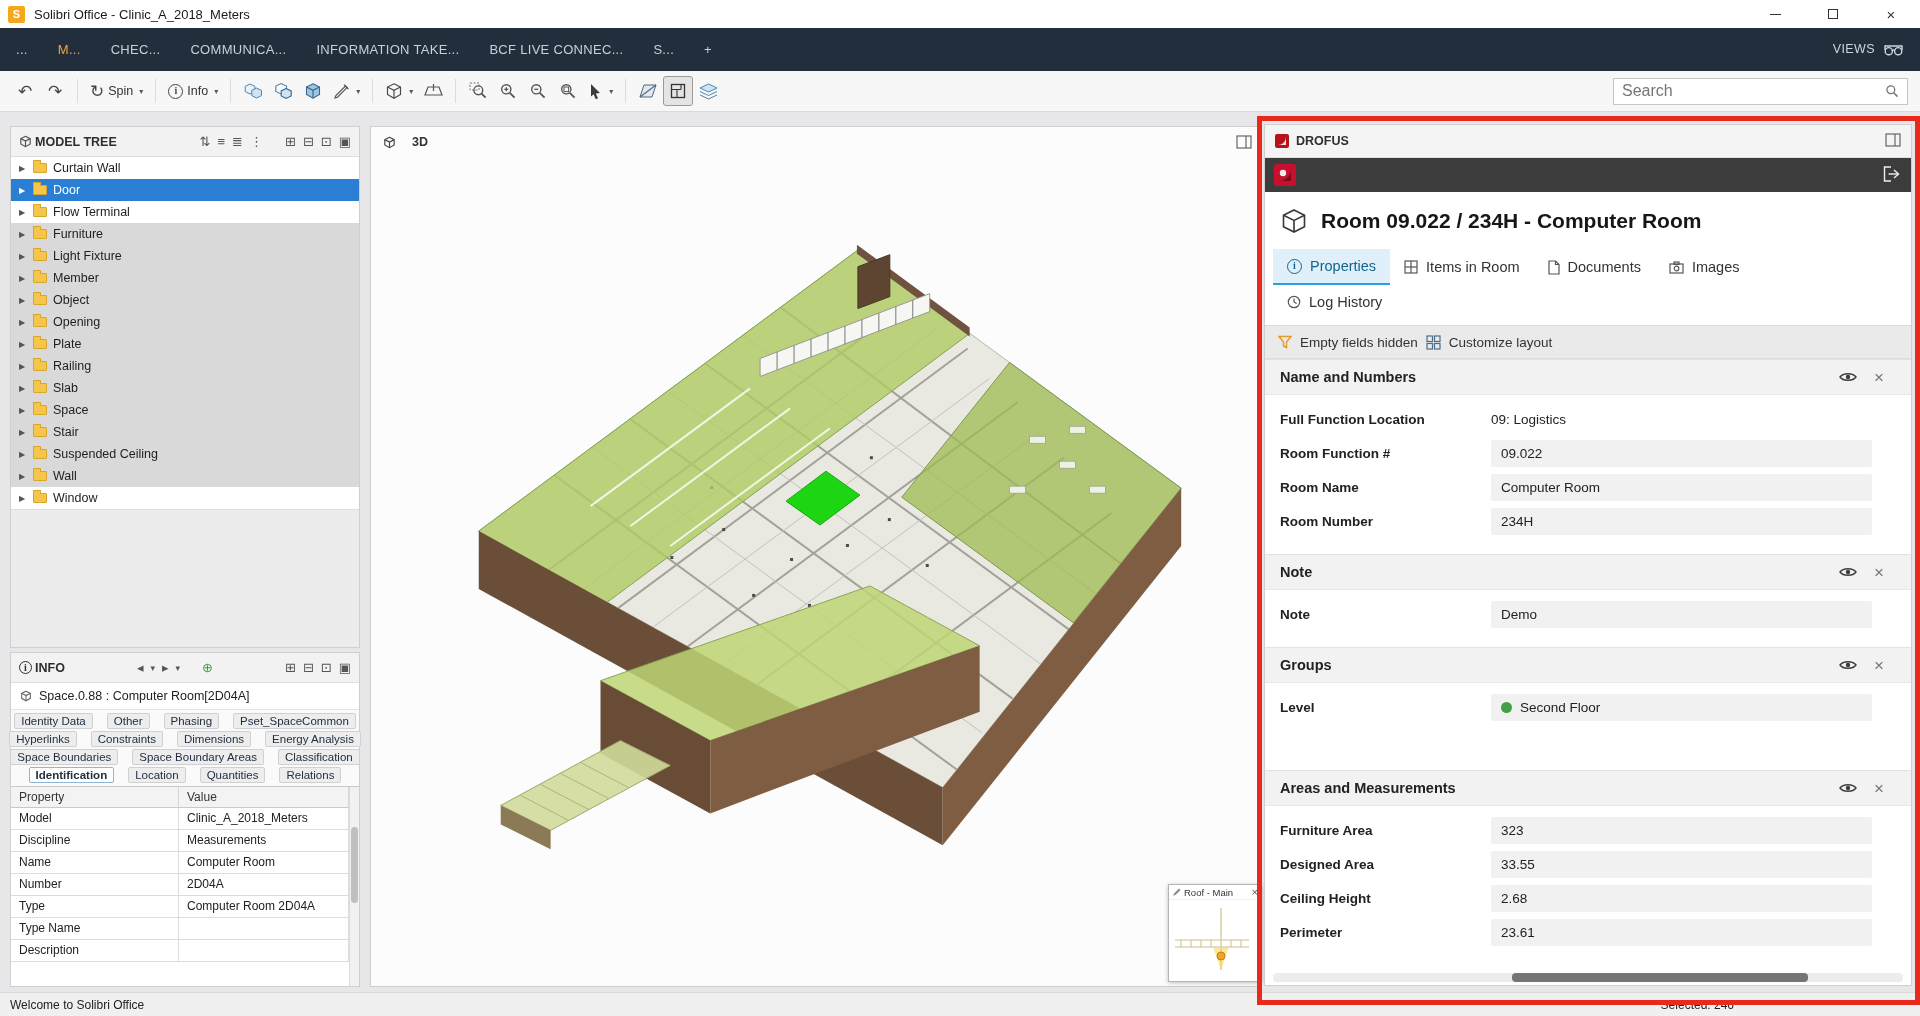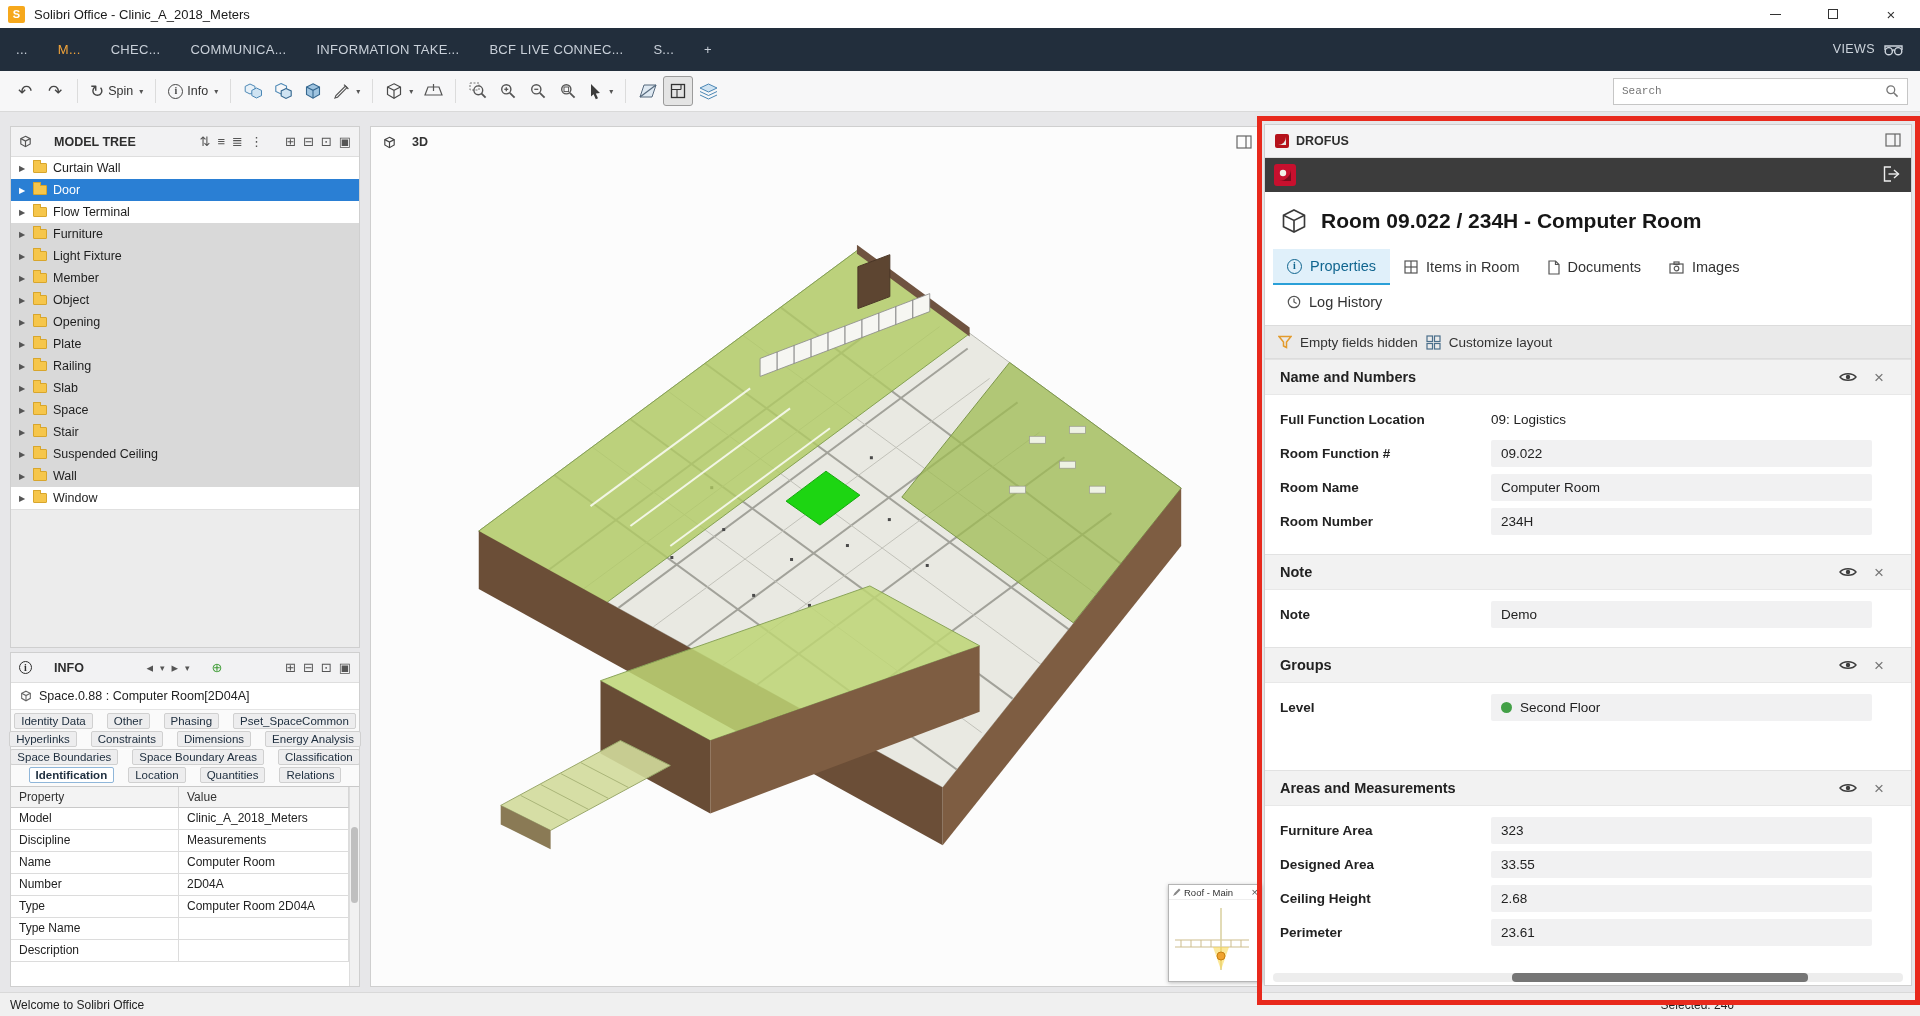--- a/index.html
+++ b/index.html
@@ -26,25 +26,25 @@
 
 
 .toolbar{position:absolute;left:0;top:71px;width:100%;height:41px;background:#f7f7f8;border-bottom:1px solid #d9d9d9;display:flex;align-items:center;padding:0 10px}
 .tb-btn{height:30px;min-width:30px;padding:0 5px;display:flex;align-items:center;justify-content:center;gap:4px;border-radius:3px;color:#474747}
 .tb-btn.active{background:#e4e4e4;border:1px solid #9b9b9b}
 .tb-glyph{font-size:17px;line-height:1}
 .tb-label{font-size:12.5px;color:#333}
 .caret{font-size:8px;color:#555;margin-left:2px}
 .tb-sep{width:1px;height:24px;background:#dcdcdc;margin:0 7px;flex:none}
 .searchbox{margin-left:auto;width:295px;height:27px;background:#fff;border:1px solid #c6c6c6;display:flex;align-items:center;padding:0 8px;margin-right:2px}
-.searchbox input{flex:1;border:none;outline:none;font-size:11px;color:#333;font-family:Liberation Mono, monospace;background:transparent}
+.searchbox input{flex:1;border:none;outline:none;font-size:16px;color:#333;font-family:Liberation Sans, sans-serif;background:transparent}
 
 
 .panel{position:absolute;background:#fdfdfd;border:1px solid #cfcfcf}
-.panel-header{height:30px;background:#f2f2f3;border-bottom:1px solid #dedede;display:flex;align-items:center;padding:0 8px;font-weight:bold;font-size:12.5px;color:#2e2e2e;gap:22px;flex:none}
+.panel-header{height:30px;background:#f2f2f3;border-bottom:1px solid #dedede;display:flex;align-items:center;padding:0 8px;font-weight:bold;font-size:12.5px;color:#2e2e2e;gap:3px;flex:none}
 .ph-icons{display:flex;gap:7px;align-items:center;color:#555;font-size:13px;font-weight:normal}
 .ph-gap{width:8px}
 
 
 .model-tree{left:10px;top:126px;width:350px;height:522px;display:flex;flex-direction:column}
 .tree-rows{background:#fff}
 .tree-row{height:22px;display:flex;align-items:center;padding-left:6px;gap:6px;font-size:12.5px;color:#1e1e1e}
 .tree-row.dimmed{background:#d9d9d9}
 .tree-row.selected{background:#2a7fd4;color:#fff}
 .tr-arrow{font-size:8px;color:#555;width:10px;text-align:center}

